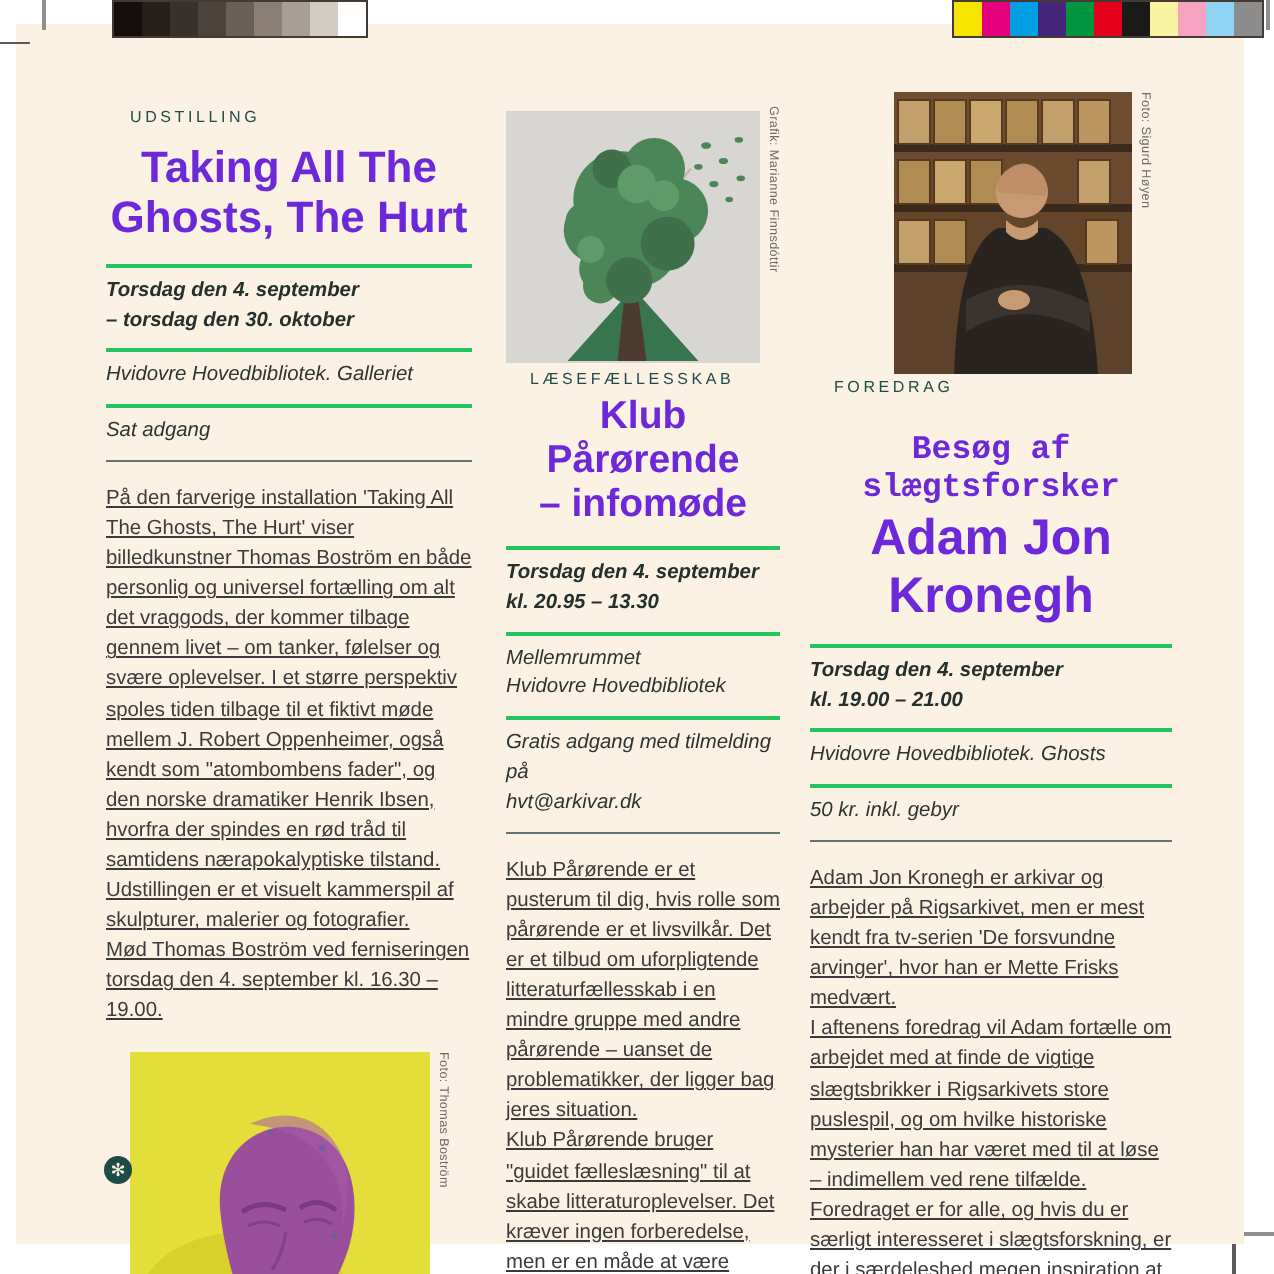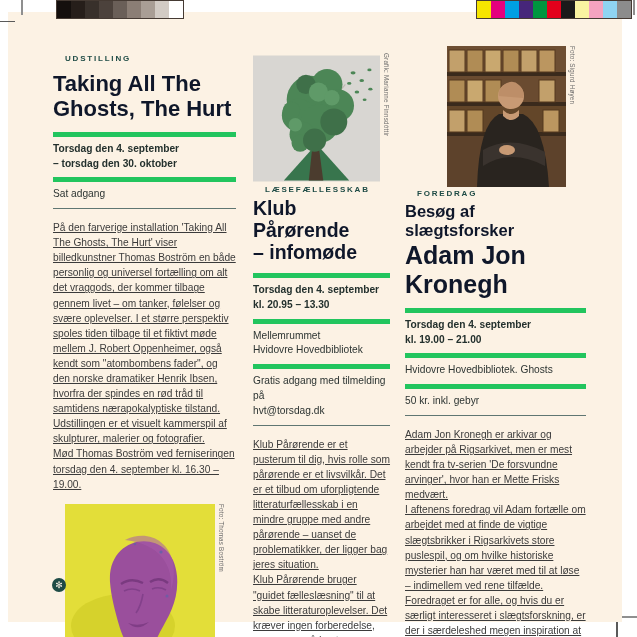--- a/index.html
+++ b/index.html
@@ -14,28 +14,28 @@
   .graybar{left:56px;}
   .colorbar{left:476px;}
   
   .crop{position:absolute;background:#8f8f8f;}
   .crop.dark{background:#5a5a5a;}
   
   .col{position:absolute;}
   .col1{left:53px;top:54px;width:183px;}
   .col2{left:253px;top:53px;width:137px;}
   .col3{left:405px;top:46px;width:181px;}
-  .category{font-size:8px;font-weight:700;letter-spacing:1.8px;color:#1e4b45;padding-left:12px;}
-  .title{font-weight:700;color:#0f172a;line-height:1.13;}
+  .category{font-size:8px;font-weight:400;letter-spacing:1.8px;color:#1e4b45;padding-left:12px;}
+  .title{font-weight:700;color:#6d28d9;line-height:1.13;text-align:center;}
   .title.t1{font-size:22px;margin-top:9px;}
   .title.t2{font-size:19.5px;margin-top:3px;}
-  .title.t3s{font-size:16.5px;margin-top:4px;}
+  .title.t3s{font-size:16.5px;margin-top:18px;font-family:Liberation Mono, monospace;}
   .title.t3l{font-size:25px;margin-top:2px;}
   .details{margin-top:10px;}
-  .drow{border-top:5px solid #22c55e;padding:5px 0 6px 0;font-size:10.2px;line-height:1.45;color:#2c3432;}
+  .drow{border-top:2px solid #22c55e;padding:5px 0 6px 0;font-size:10.2px;line-height:1.45;color:#2c3432;font-style:italic;}
   .drow.last{border-bottom:1px solid #5f7672;}
   .drow.bold{font-weight:700;color:#23302d;}
   .bodytext{margin-top:11px;font-size:10.2px;line-height:1.48;color:#3b3b3b;text-decoration:underline;}
   .bodytext p{margin:0;}
   .imgrow{display:flex;align-items:flex-start;gap:3px;}
   .vcredit{writing-mode:vertical-rl;font-size:6.3px;color:#6b6b6b;letter-spacing:.2px;white-space:nowrap;}
   .photo1row{margin-top:12px;margin-left:12px;}
   .photo3row{margin-left:42px;}
   .col2 .category{display:block;margin-top:1px;}
   
@@ -83,20 +83,21 @@
   <div class="category">UDSTILLING</div>
   <div class="title t1">
     <div>Taking All The</div>
     <div>Ghosts, The Hurt</div>
   </div>
   <div class="details">
     <div class="drow bold">
       <div>Torsdag den 4. september</div>
       <div>– torsdag den 30. oktober</div>
     </div>
+    <div class="drow">Hvidovre Hovedbibliotek. Galleriet</div>
     <div class="drow last">Sat adgang</div>
   </div>
   <div class="bodytext">
     <p>På den farverige installation 'Taking All The Ghosts, The Hurt' viser billedkunstner Thomas Boström en både personlig og universel fortælling om alt det vraggods, der kommer tilbage gennem livet – om tanker, følelser og svære oplevelser. I et større perspektiv spoles tiden tilbage til et fiktivt møde mellem J. Robert Oppenheimer, også kendt som "atombombens fader", og den norske dramatiker Henrik Ibsen, hvorfra der spindes en rød tråd til samtidens nærapokalyptiske tilstand. Udstillingen er et visuelt kammerspil af skulpturer, malerier og fotografier.</p>
     <p>Mød Thomas Boström ved ferniseringen torsdag den 4. september kl. 16.30 – 19.00.</p>
   </div>
   <div class="imgrow photo1row">
     <svg width="150" height="160" viewBox="0 0 150 160">
       <rect x="0" y="0" width="150" height="160" fill="#e3de39"></rect>
       <ellipse cx="58" cy="122" rx="52" ry="32" fill="#d6d22c"></ellipse>
@@ -169,21 +170,21 @@
     <div class="drow bold">
       <div>Torsdag den 4. september</div>
       <div>kl. 20.95 – 13.30</div>
     </div>
     <div class="drow">
       <div>Mellemrummet</div>
       <div>Hvidovre Hovedbibliotek</div>
     </div>
     <div class="drow last">
       <div>Gratis adgang med tilmelding på</div>
-      <div>hvt@torsdag.dk</div>
+      <div>hvt@arkivar.dk</div>
     </div>
   </div>
   <div class="bodytext">
     <p>Klub Pårørende er et pusterum til dig, hvis rolle som pårørende er et livsvilkår. Det er et tilbud om uforpligtende litteraturfællesskab i en mindre gruppe med andre pårørende – uanset de problematikker, der ligger bag jeres situation.</p>
     <p>Klub Pårørende bruger "guidet fælleslæsning" til at skabe litteraturoplevelser. Det kræver ingen forberedelse, men er en måde at være sammen på – om litteratur. Vi mødes en gang om måneden i halvanden time. De konkrete mødedage og tidspunkter finder vi ud af sammen efter dette infomøde.</p>
   </div>
 </div>
 
 <div class="col col3">
   <div class="imgrow photo3row">

